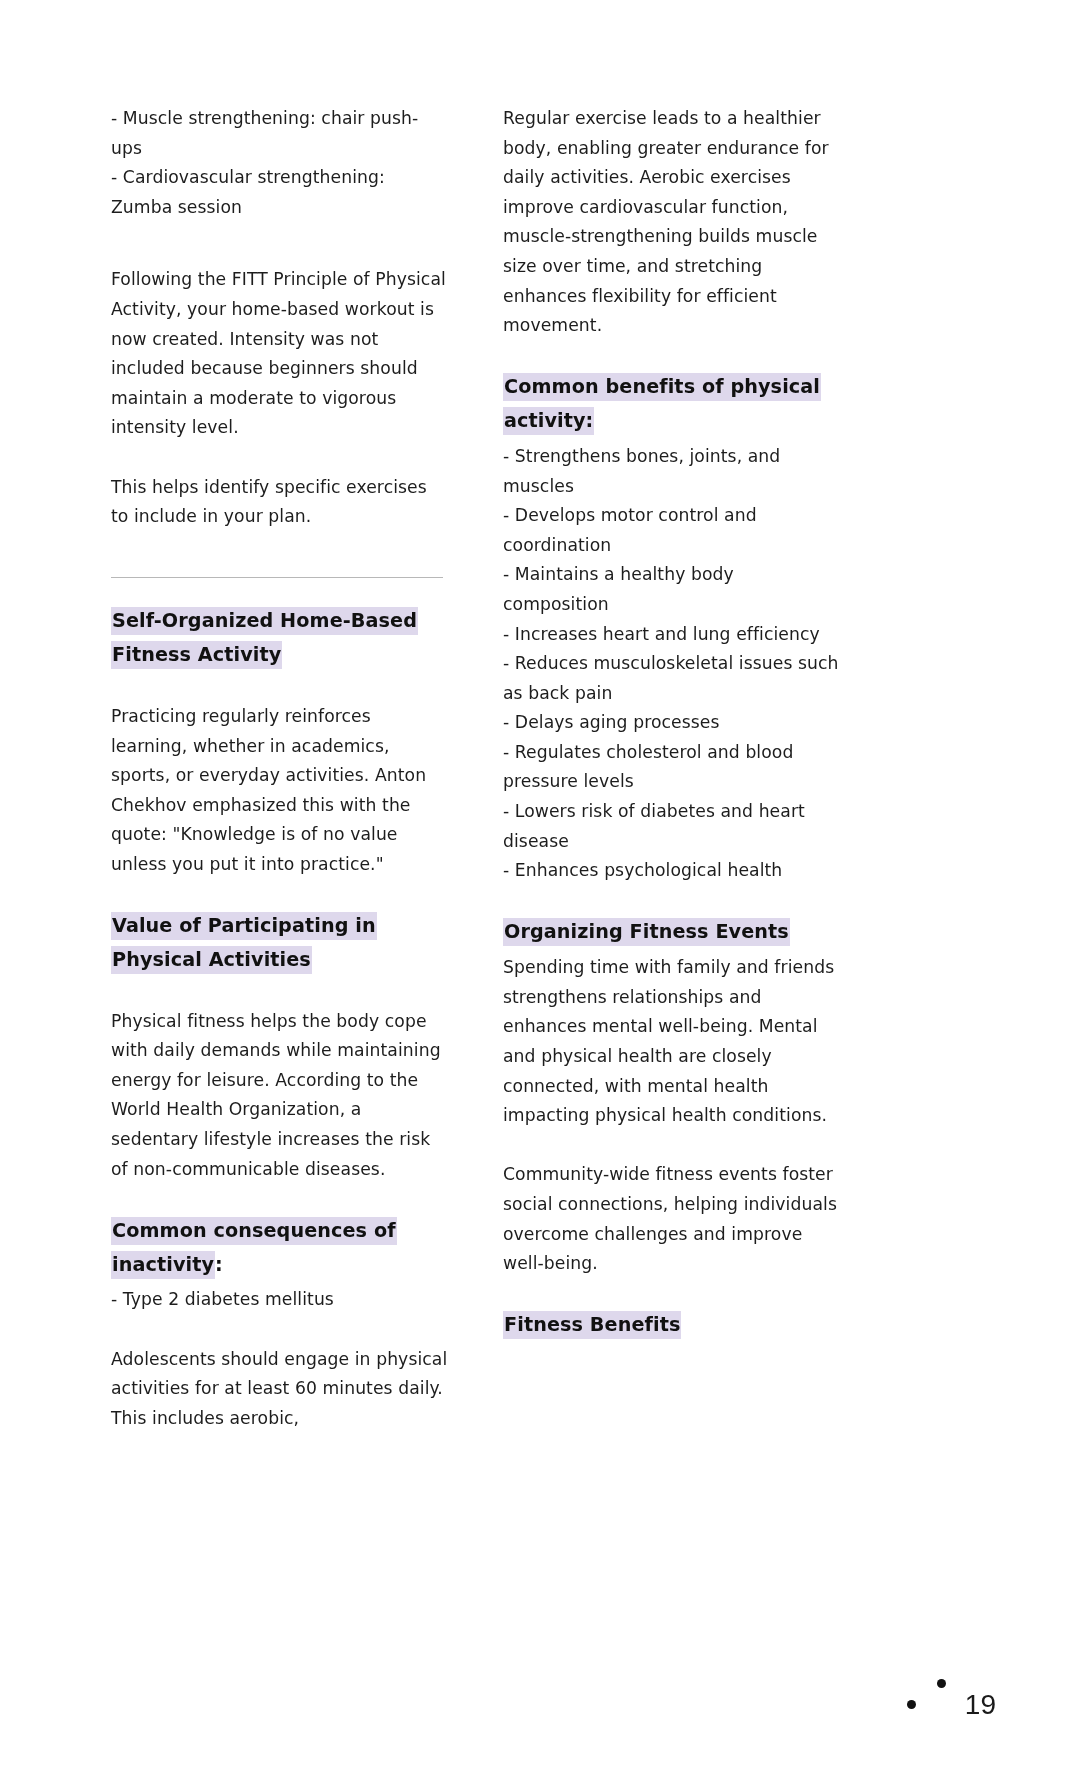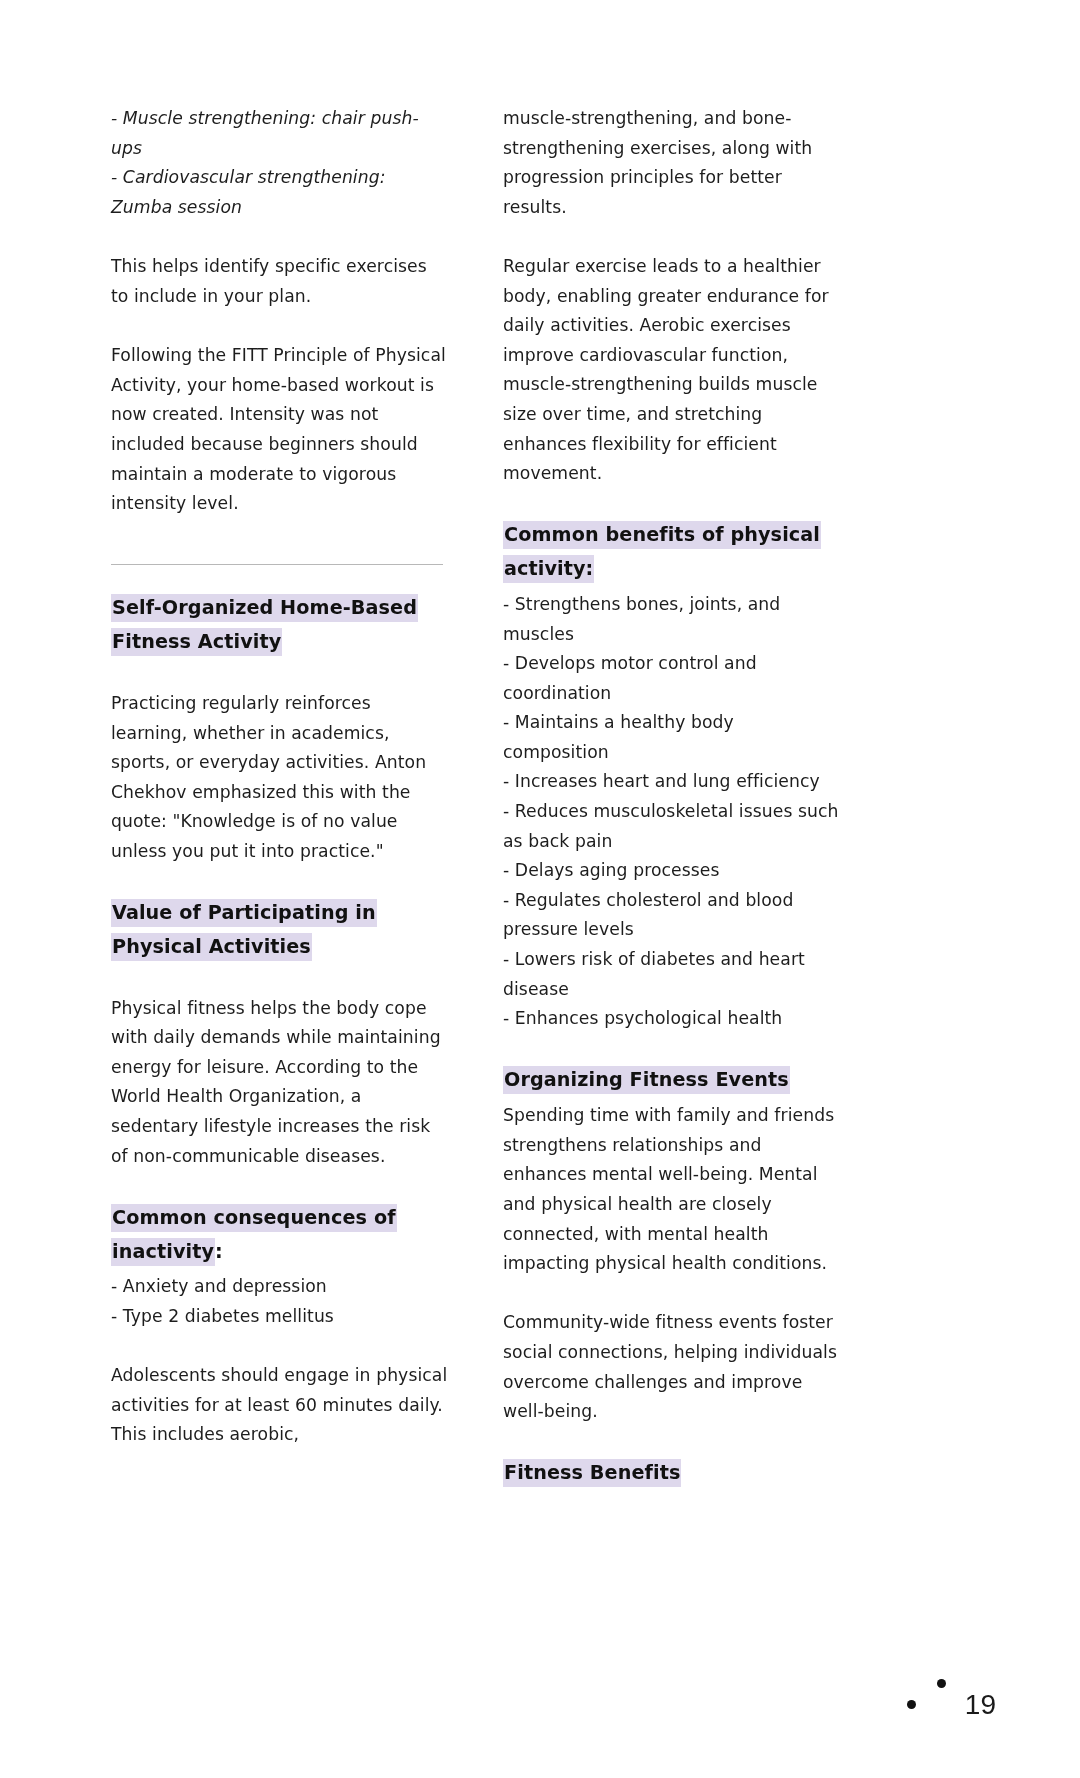--- a/index.html
+++ b/index.html
@@ -39,21 +39,21 @@
     font-size: 17.2px;
     line-height: 29.6px;
     letter-spacing: 0.005em;
     color: #1d1d1d;
     font-weight: 400;
   }
   .para { margin-bottom: 29.6px; }
   .para.tight { margin-bottom: 16px; }
 
   .bullet-list { margin: 0 0 29.6px 0; }
-  .bullet-list.tight { margin-bottom: 0; font-style: italic; }
+  .bullet-list.tight { margin-bottom: 13px; }
   .bullet {
     padding-left: 0;
   }
 
   .heading-block {
     margin-bottom: 0;
   }
   .heading {
     font-weight: 700;
     font-size: 19.2px;
@@ -125,23 +125,23 @@
 
     <div class="col col-left">
 
       <div class="bullet-list tight">
         <p class="bullet">- Muscle strengthening: chair push-ups</p>
         <p class="bullet">- Cardiovascular strengthening: Zumba session</p>
       </div>
 
       <div class="spacer-md"></div>
 
+      <p class="para">Following the FITT Principle of Physical Activity, your home-based workout is now created. Intensity was not included because beginners should maintain a moderate to vigorous intensity level.</p>
+
       <p class="para">This helps identify specific exercises to include in your plan.</p>
-
-      <p class="para">Following the FITT Principle of Physical Activity, your home-based workout is now created. Intensity was not included because beginners should maintain a moderate to vigorous intensity level.</p>
 
       <div class="spacer-sm"></div>
       <hr class="divider">
 
       <div class="heading-block">
         <p class="heading"><span class="hl">Self-Organized Home-Based Fitness Activity</span><span class="nohl"></span></p>
       </div>
 
       <div class="gap-after-heading"></div>
 
@@ -155,31 +155,29 @@
 
       <p class="para">Physical fitness helps the body cope with daily demands while maintaining energy for leisure. According to the World Health Organization, a sedentary lifestyle increases the risk of non-communicable diseases.</p>
 
       <div class="heading-block">
         <p class="heading"><span class="hl">Common consequences of inactivity</span><span class="nohl">:</span></p>
       </div>
 
       <div class="gap-after-heading-small"></div>
 
       <div class="bullet-list">
-        <p class="bullet">- Anxiety and depression</p>
         <p class="bullet">- Type 2 diabetes mellitus</p>
       </div>
 
       <p class="para tight">Adolescents should engage in physical activities for at least 60 minutes daily. This includes aerobic,</p>
 
     </div>
 
     <div class="col col-right">
 
-      <p class="para">muscle-strengthening, and bone-strengthening exercises, along with progression principles for better results.</p>
 
       <p class="para">Regular exercise leads to a healthier body, enabling greater endurance for daily activities. Aerobic exercises improve cardiovascular function, muscle-strengthening builds muscle size over time, and stretching enhances flexibility for efficient movement.</p>
 
       <div class="heading-block">
         <p class="heading"><span class="hl">Common benefits of physical activity:</span><span class="nohl"></span></p>
       </div>
 
       <div class="gap-after-heading-small"></div>
 
       <div class="bullet-list">

